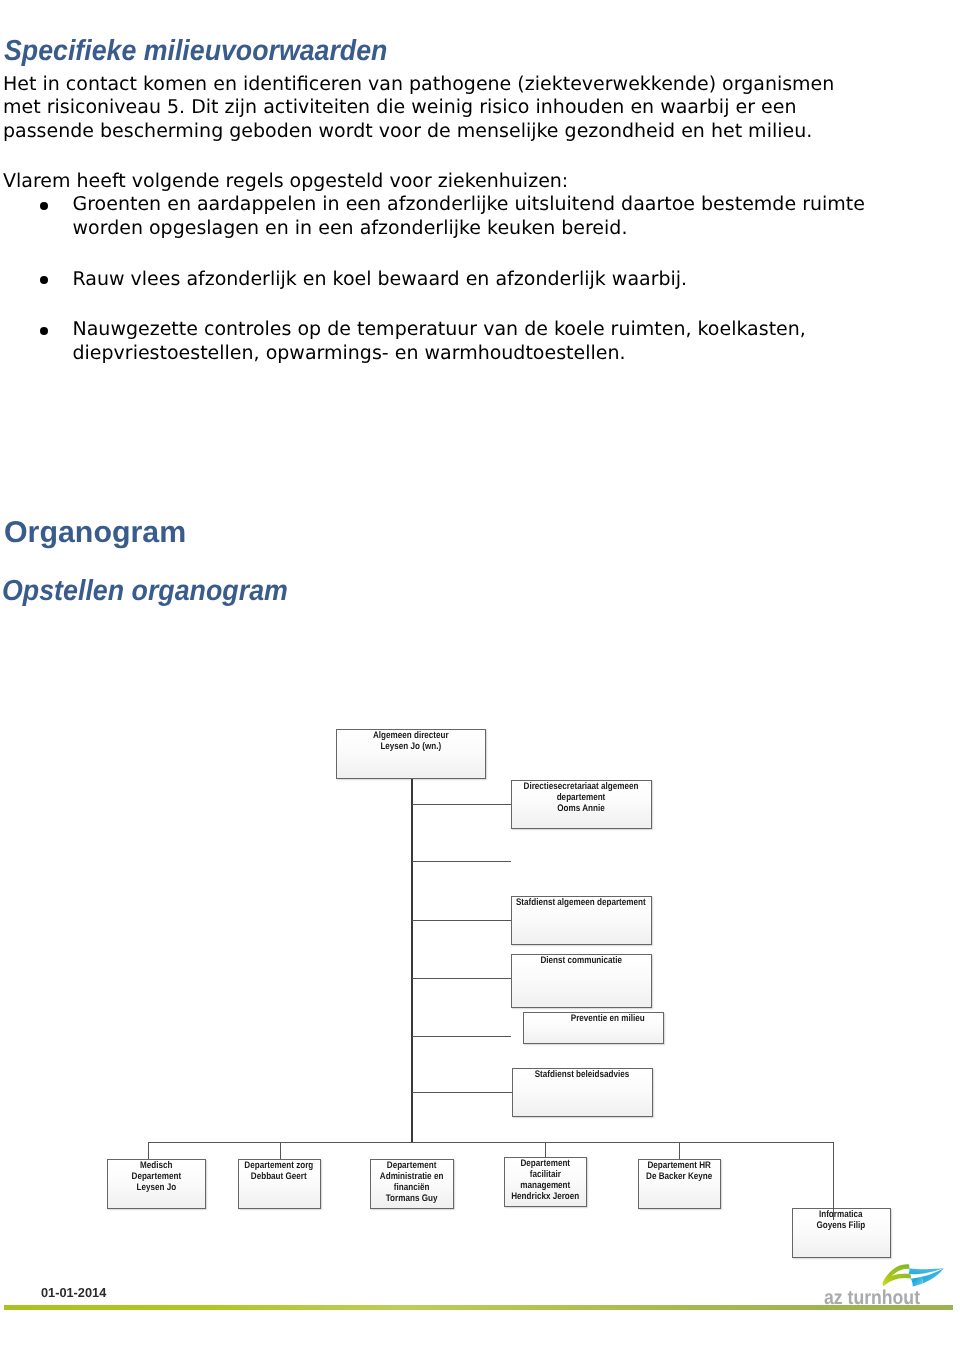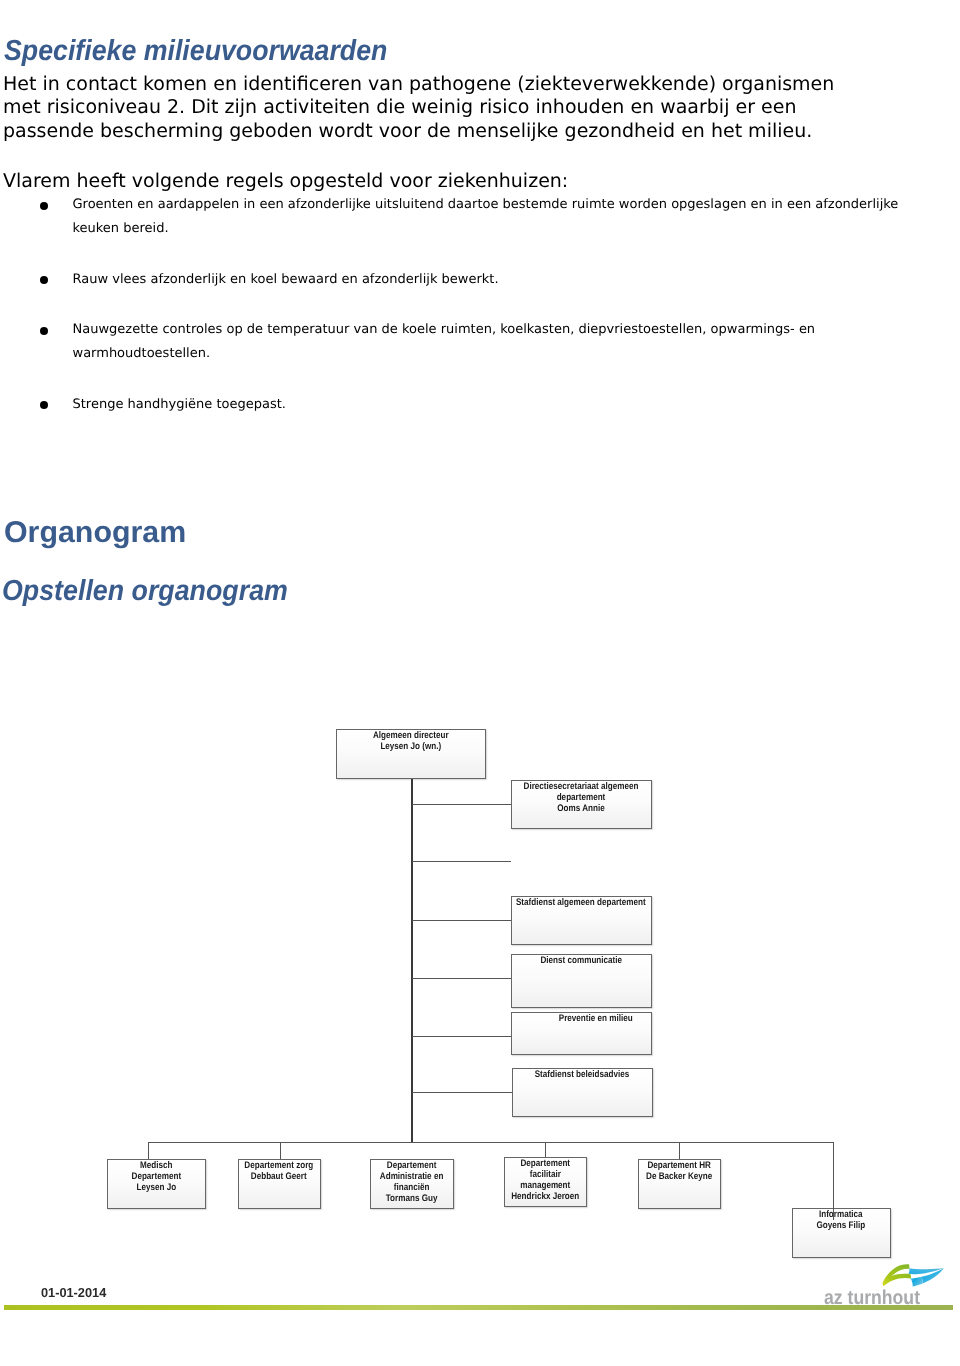--- a/index.html
+++ b/index.html
@@ -21,21 +21,21 @@
                transform:scaleX(0.924) translateZ(0);backface-visibility:hidden;}
 
   
   .body-text{position:absolute;font-size:19px;line-height:23.35px;color:#000000;
              letter-spacing:0px;transform:translateZ(0);backface-visibility:hidden;}
   #p1{left:3px;top:32.9px;width:852px;}
   #p2{left:3px;top:129.6px;width:852px;}
 
   .bullet-list{position:absolute;left:0;top:153.4px;width:900px;
                transform:translateZ(0);backface-visibility:hidden;}
-  .bullet-item{position:relative;font-size:13px;line-height:23.35px;color:#000;
+  .bullet-item{position:relative;font-size:19px;line-height:23.35px;color:#000;
                padding-left:72.5px;margin:0;}
   .bullet-item .dot{position:absolute;left:39.9px;top:8.3px;width:8.3px;height:8.3px;
                     border-radius:50%;background:#000;}
   .bullet-item + .bullet-item{margin-top:27.5px;}
 
   
   #chart{position:absolute;left:0;top:0;width:960px;height:1366px;}
   .node{position:absolute;box-sizing:border-box;
         border:1px solid #666666;
         background:linear-gradient(to bottom,#ffffff 0%,#fbfbfb 45%,#f0f0f0 100%);
@@ -58,49 +58,48 @@
              white-space:nowrap;transform:scaleX(0.882) translateZ(0);transform-origin:0 0;backface-visibility:hidden;}
   #page-number{position:absolute;left:856.2px;top:1345.9px;font-size:21px;line-height:25px;color:#000;transform:translateZ(0);backface-visibility:hidden;}
 </style>
 </head>
 <body>
 
 <div class="page">
 
   <div class="h-blue" id="h-specifieke">Specifieke milieuvoorwaarden</div>
 
-  <div class="body-text" id="p1">Het in contact komen en identificeren van pathogene (ziekteverwekkende) organismen met risiconiveau 2. Dit zijn activiteiten die weinig risico inhouden en waarbij er een passende bescherming geboden wordt voor de menselijke gezondheid en het milieu.</div>
+  <div class="body-text" id="p1">Het in contact komen en identificeren van pathogene (ziekteverwekkende) organismen met risiconiveau 5. Dit zijn activiteiten die weinig risico inhouden en waarbij er een passende bescherming geboden wordt voor de menselijke gezondheid en het milieu.</div>
 
   <div class="body-text" id="p2">Vlarem heeft volgende regels opgesteld voor ziekenhuizen:</div>
 
   <div class="bullet-list" id="bullets">
       <div class="bullet-item"><span class="dot"></span><span>Groenten en aardappelen in een afzonderlijke uitsluitend daartoe bestemde ruimte worden opgeslagen en in een afzonderlijke keuken bereid.</span></div>
-      <div class="bullet-item"><span class="dot"></span><span>Rauw vlees afzonderlijk en koel bewaard en afzonderlijk bewerkt.</span></div>
+      <div class="bullet-item"><span class="dot"></span><span>Rauw vlees afzonderlijk en koel bewaard en afzonderlijk waarbij.</span></div>
       <div class="bullet-item"><span class="dot"></span><span>Nauwgezette controles op de temperatuur van de koele ruimten, koelkasten, diepvriestoestellen, opwarmings- en warmhoudtoestellen.</span></div>
-      <div class="bullet-item"><span class="dot"></span><span>Strenge handhygiëne toegepast.</span></div>
     </div>
 
   <div class="h-blue" id="h-organogram">Organogram</div>
 
   <div class="h-blue" id="h-opstellen">Opstellen organogram</div>
 
   <div id="chart">
       <div class="node" style="left: 336px; top: 689px; width: 150px; height: 50px;">
         <div><span>Algemeen directeur</span><br><span>Leysen Jo (wn.)</span></div>
       </div>
       <div class="node" style="left: 511px; top: 739.5px; width: 140.5px; height: 49px;">
         <div><span>Directiesecretariaat algemeen</span><br><span>departement</span><br><span>Ooms Annie</span></div>
       </div>
       <div class="node" style="left: 511px; top: 855.5px; width: 140.5px; height: 49px;">
         <div><span>Stafdienst algemeen departement</span></div>
       </div>
       <div class="node" style="left: 511px; top: 913.5px; width: 140.5px; height: 54px;">
         <div><span>Dienst communicatie</span></div>
       </div>
-      <div class="node" style="left: 511px; top: 971.5px; width: 140.5px; height: 43px; padding-left: 29px;">
+      <div class="node" style="left: 523px; top: 971.5px; width: 140.5px; height: 32px; padding-left: 29px;">
         <div><span>Preventie en milieu</span></div>
       </div>
       <div class="node" style="left: 512px; top: 1028px; width: 140.5px; height: 49px;">
         <div><span>Stafdienst beleidsadvies</span></div>
       </div>
       <div class="node" style="left: 107px; top: 1118.5px; width: 99px; height: 50px;">
         <div><span>Medisch</span><br><span>Departement</span><br><span>Leysen Jo</span></div>
       </div>
       <div class="node" style="left: 237.5px; top: 1118.5px; width: 83.5px; height: 50px;">
         <div><span>Departement zorg</span><br><span>Debbaut Geert</span></div>

